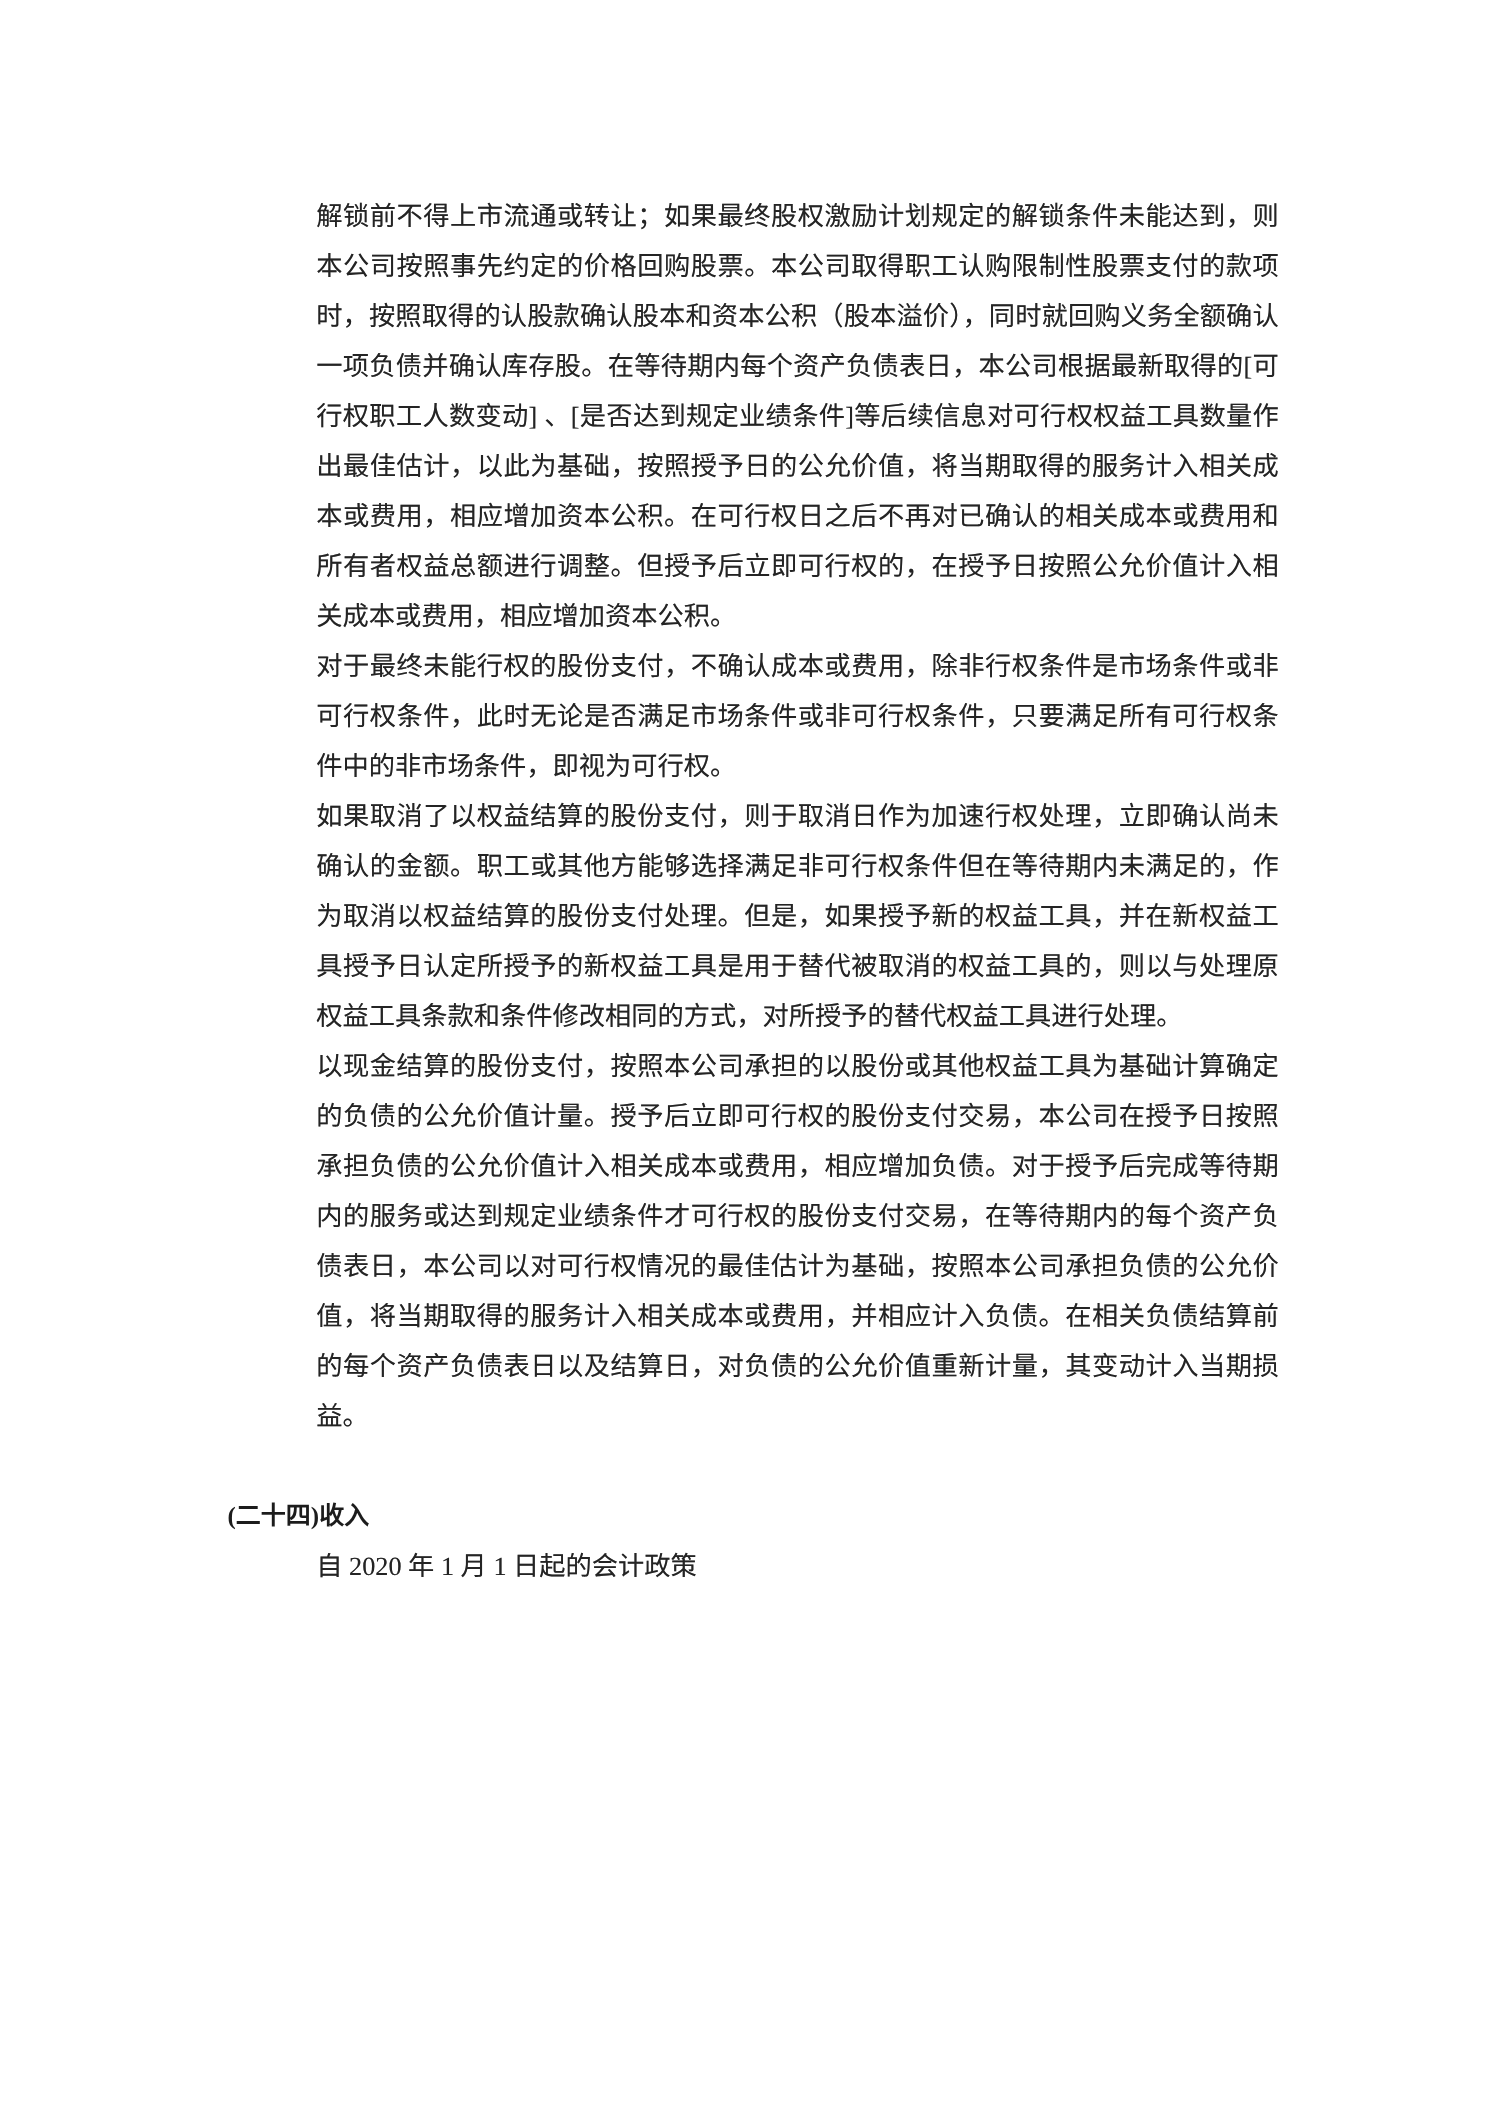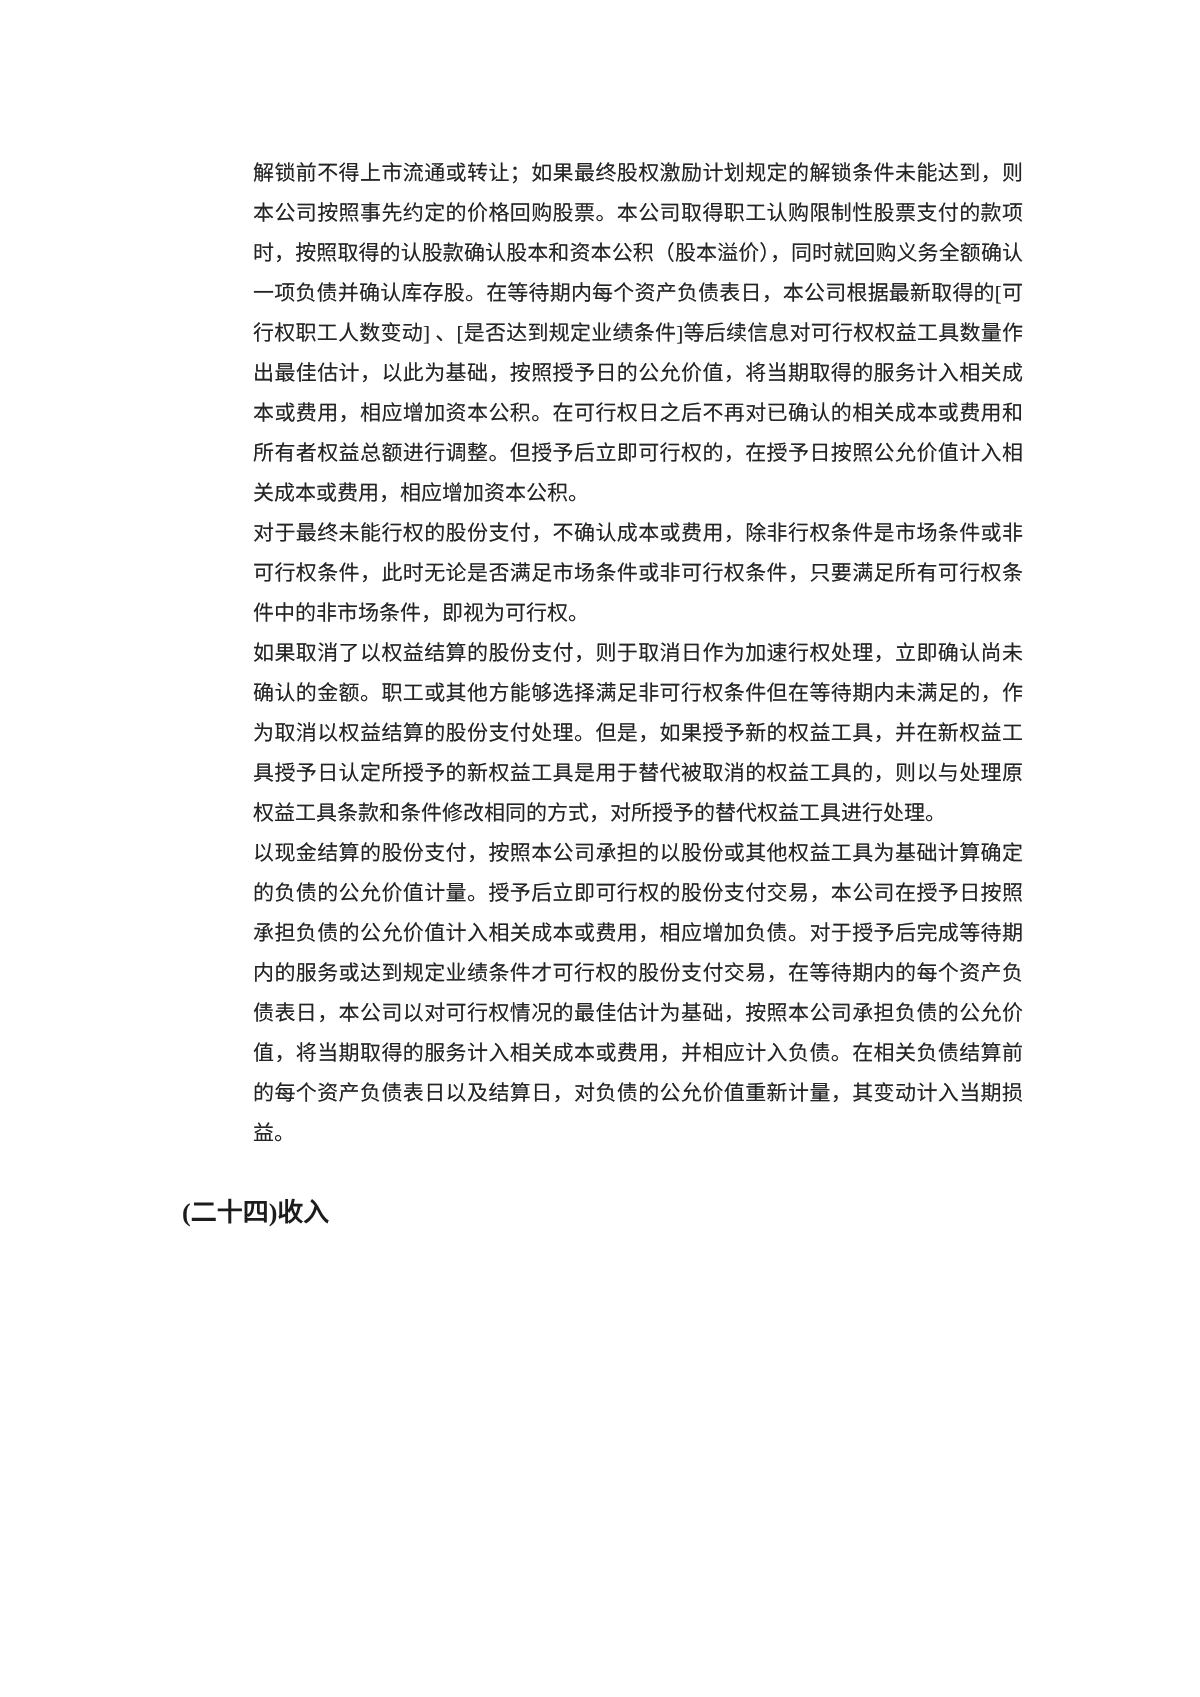--- a/index.html
+++ b/index.html
@@ -41,21 +41,21 @@
   }
   .num-heading .num {
     display: inline-block;
     width: 57px;
   }
   .mt-blank {
     margin-top: 44px;
   }
   .section-heading {
     margin: 40px 0 0 -71px;
-    font-size: 26px;
+    font-size: 20px;
     line-height: 40px;
     font-weight: 700;
     color: #1c1c1c;
     white-space: nowrap;
   }
   .policy-line {
     margin: 0;
     font-size: 21px;
     line-height: 40px;
     color: #242424;
@@ -83,18 +83,19 @@
     <p class="para">对于最终未能行权的股份支付，不确认成本或费用，除非行权条件是市场条件或非可行权条件，此时无论是否满足市场条件或非可行权条件，只要满足所有可行权条件中的非市场条件，即视为可行权。</p>
 
 
     <p class="para">如果取消了以权益结算的股份支付，则于取消日作为加速行权处理，立即确认尚未确认的金额。职工或其他方能够选择满足非可行权条件但在等待期内未满足的，作为取消以权益结算的股份支付处理。但是，如果授予新的权益工具，并在新权益工具授予日认定所授予的新权益工具是用于替代被取消的权益工具的，则以与处理原权益工具条款和条件修改相同的方式，对所授予的替代权益工具进行处理。</p>
 
 
     <p class="para">以现金结算的股份支付，按照本公司承担的以股份或其他权益工具为基础计算确定的负债的公允价值计量。授予后立即可行权的股份支付交易，本公司在授予日按照承担负债的公允价值计入相关成本或费用，相应增加负债。对于授予后完成等待期内的服务或达到规定业绩条件才可行权的股份支付交易，在等待期内的每个资产负债表日，本公司以对可行权情况的最佳估计为基础，按照本公司承担负债的公允价值，将当期取得的服务计入相关成本或费用，并相应计入负债。在相关负债结算前的每个资产负债表日以及结算日，对负债的公允价值重新计量，其变动计入当期损益。</p>
 
     <div class="section-heading">(二十四)收入</div>
 
+    <p class="policy-line">自 2020 年 1 月 1 日起的会计政策</p>
 
 
   </div>
 
   <div class="page-number">21</div>
 </div>
 
 </body></html>

